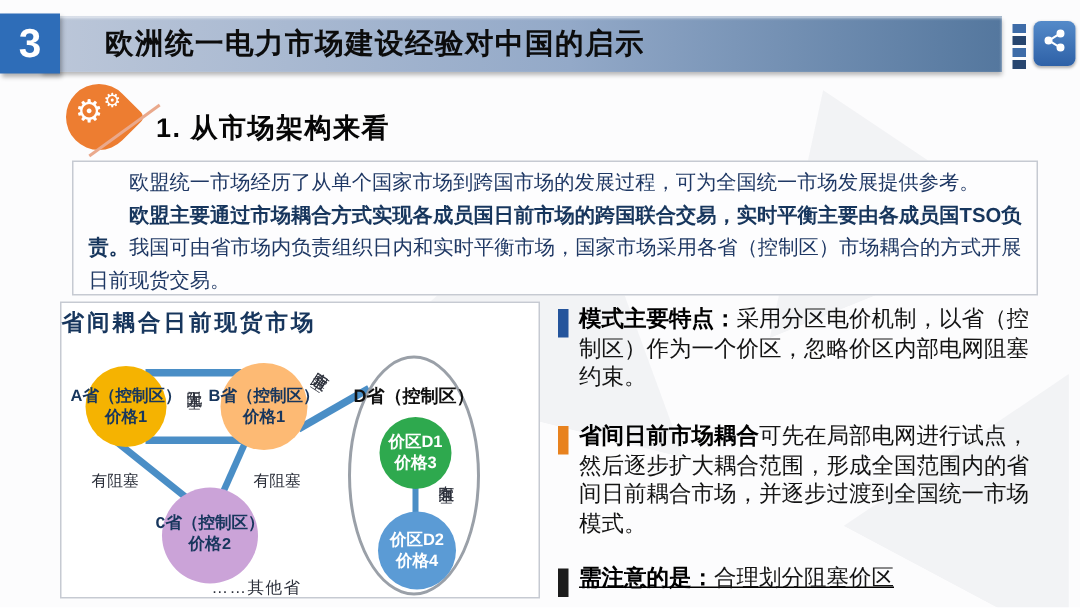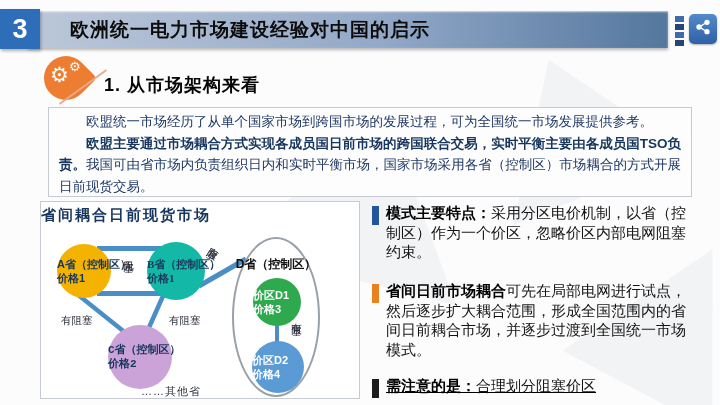--- a/index.html
+++ b/index.html
@@ -51,21 +51,21 @@
     border:1px solid #c6cad2;box-sizing:border-box;}
   .d-title{position:absolute;left:0;top:4px;width:100%;text-align:left;font-size:15px;
     font-weight:bold;color:#17365d;letter-spacing:2px;}
   .connectors{position:absolute;left:0;top:0;width:320px;height:198px;}
   .hbar{position:absolute;background:#4a8ec6;}
   .hbar.b1{left:56px;top:44px;width:64px;height:5px;}
   .hbar.b2{left:56px;top:89px;width:64px;height:5px;}
   .ellipseD{position:absolute;left:191px;top:35px;width:88px;height:160px;border:2px solid #9aa0a8;
     border-radius:50%;background:#fff;box-sizing:border-box;}
   .vline{position:absolute;left:234px;top:122px;width:4px;height:26px;background:#4a8ec6;}
-  .node{position:absolute;border-radius:50%;display:flex;flex-direction:column;align-items:flex-start;
+  .node{position:absolute;border-radius:50%;display:flex;flex-direction:column;align-items:center;
     justify-content:center;font-weight:bold;font-size:11px;line-height:14px;white-space:nowrap;
     color:#17365d;text-align:center;}
   .node.na{left:16px;top:42px;width:54px;height:54px;}
   .node.nb{left:106px;top:40px;width:58px;height:58px;}
   .node.nc{left:67px;top:123px;width:64px;height:64px;}
   .node.nd1{left:212px;top:76px;width:48px;height:48px;color:#fff;}
   .node.nd2{left:211px;top:139px;width:52px;height:52px;color:#fff;}
   .dzone{position:absolute;left:180px;top:54px;width:110px;text-align:center;font-size:12px;
     font-weight:bold;color:#101010;white-space:nowrap;}
   .elabel{position:absolute;font-size:10.5px;color:#2b2f3a;}
@@ -148,21 +148,21 @@
     <div class="d-title">省间耦合日前现货市场</div>
 
     <div class="ellipseD"></div>
     <div class="vline"></div>
     <div class="dzone">D省（控制区）</div>
 
     <div class="node na" style="background-color: rgb(245, 179, 1);">
       <span>A省（控制区）</span>
       <span>价格1</span>
     </div>
-    <div class="node nb" style="background-color: #14b8a6; font-family: Liberation Serif, serif;">
+    <div class="node nb" style="background-color: #fdba74;">
       <span>B省（控制区）</span>
       <span>价格1</span>
     </div>
     <div class="node nc" style="background-color: rgb(203, 163, 216); font-family: Liberation Mono, monospace;">
       <span>C省（控制区）</span>
       <span>价格2</span>
     </div>
     <div class="node nd1" style="background-color: rgb(46, 169, 78);">
       <span>价区D1</span>
       <span>价格3</span>

